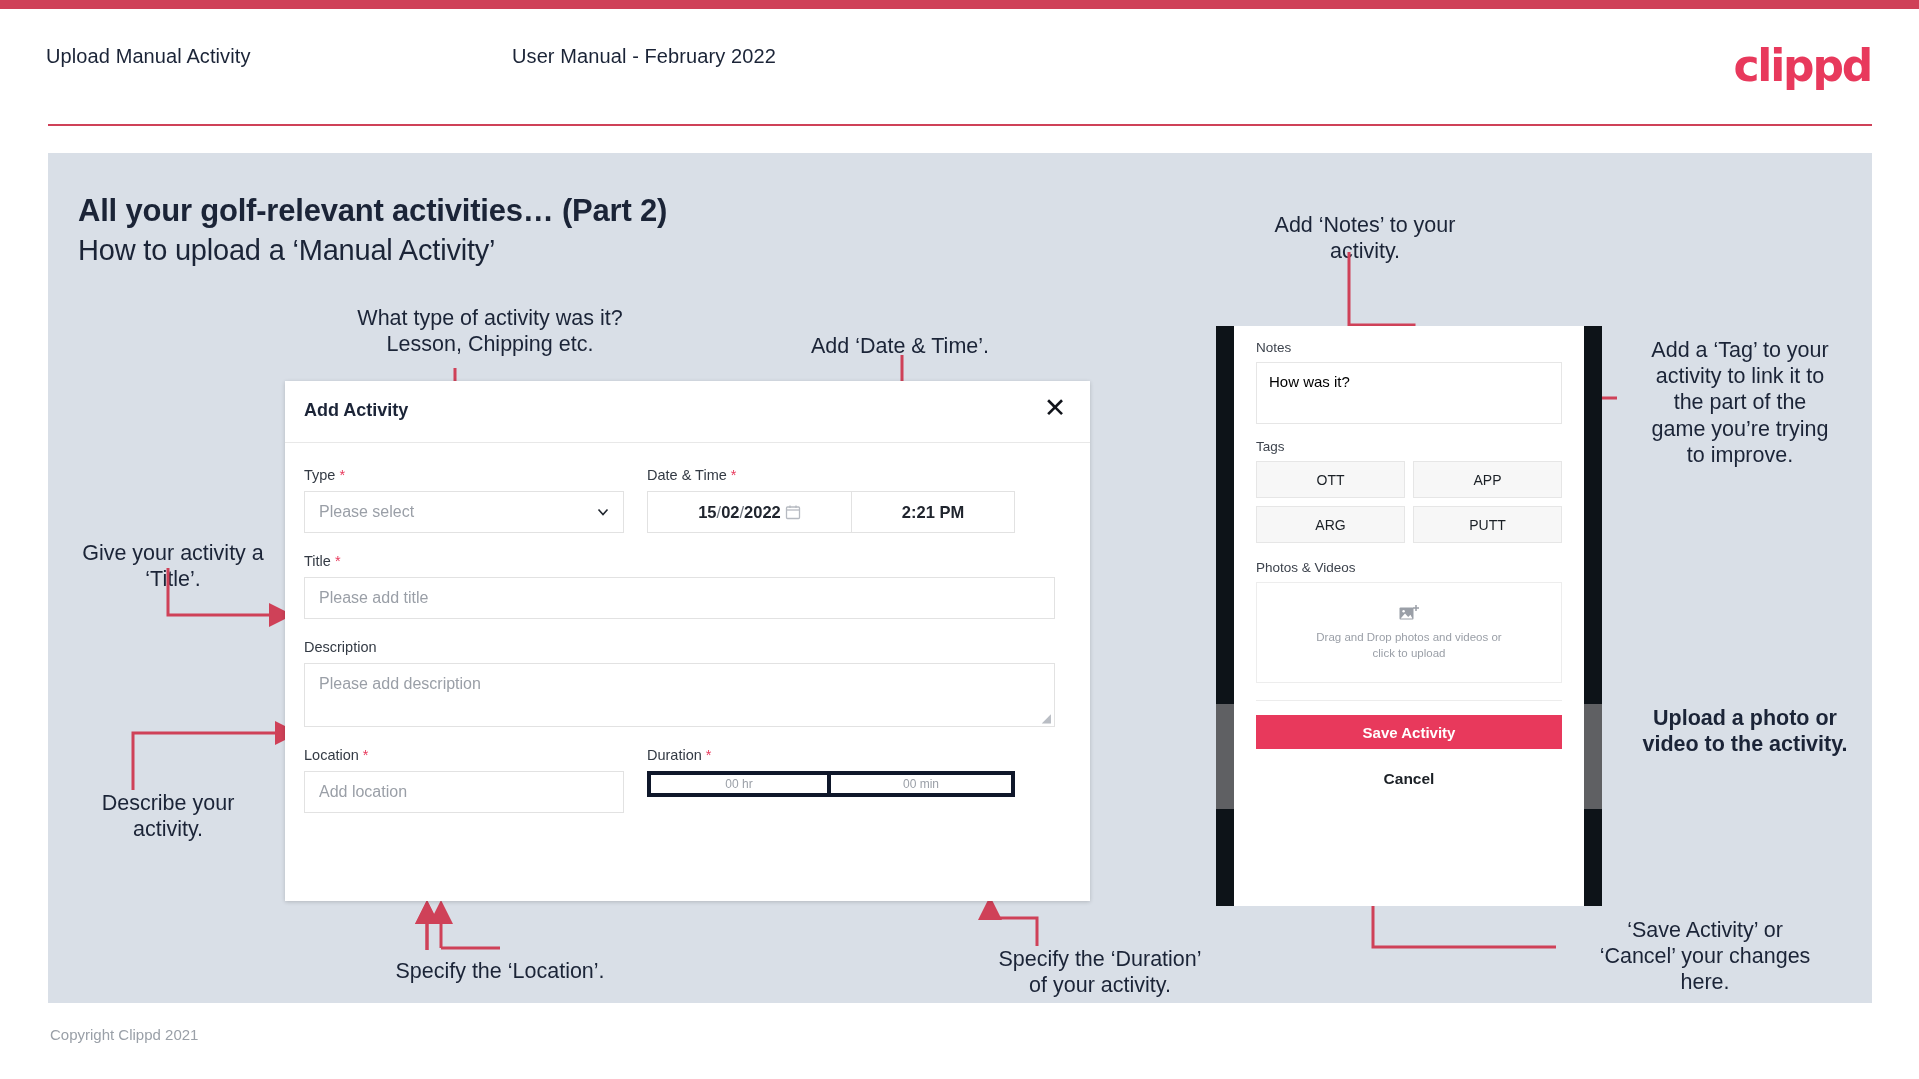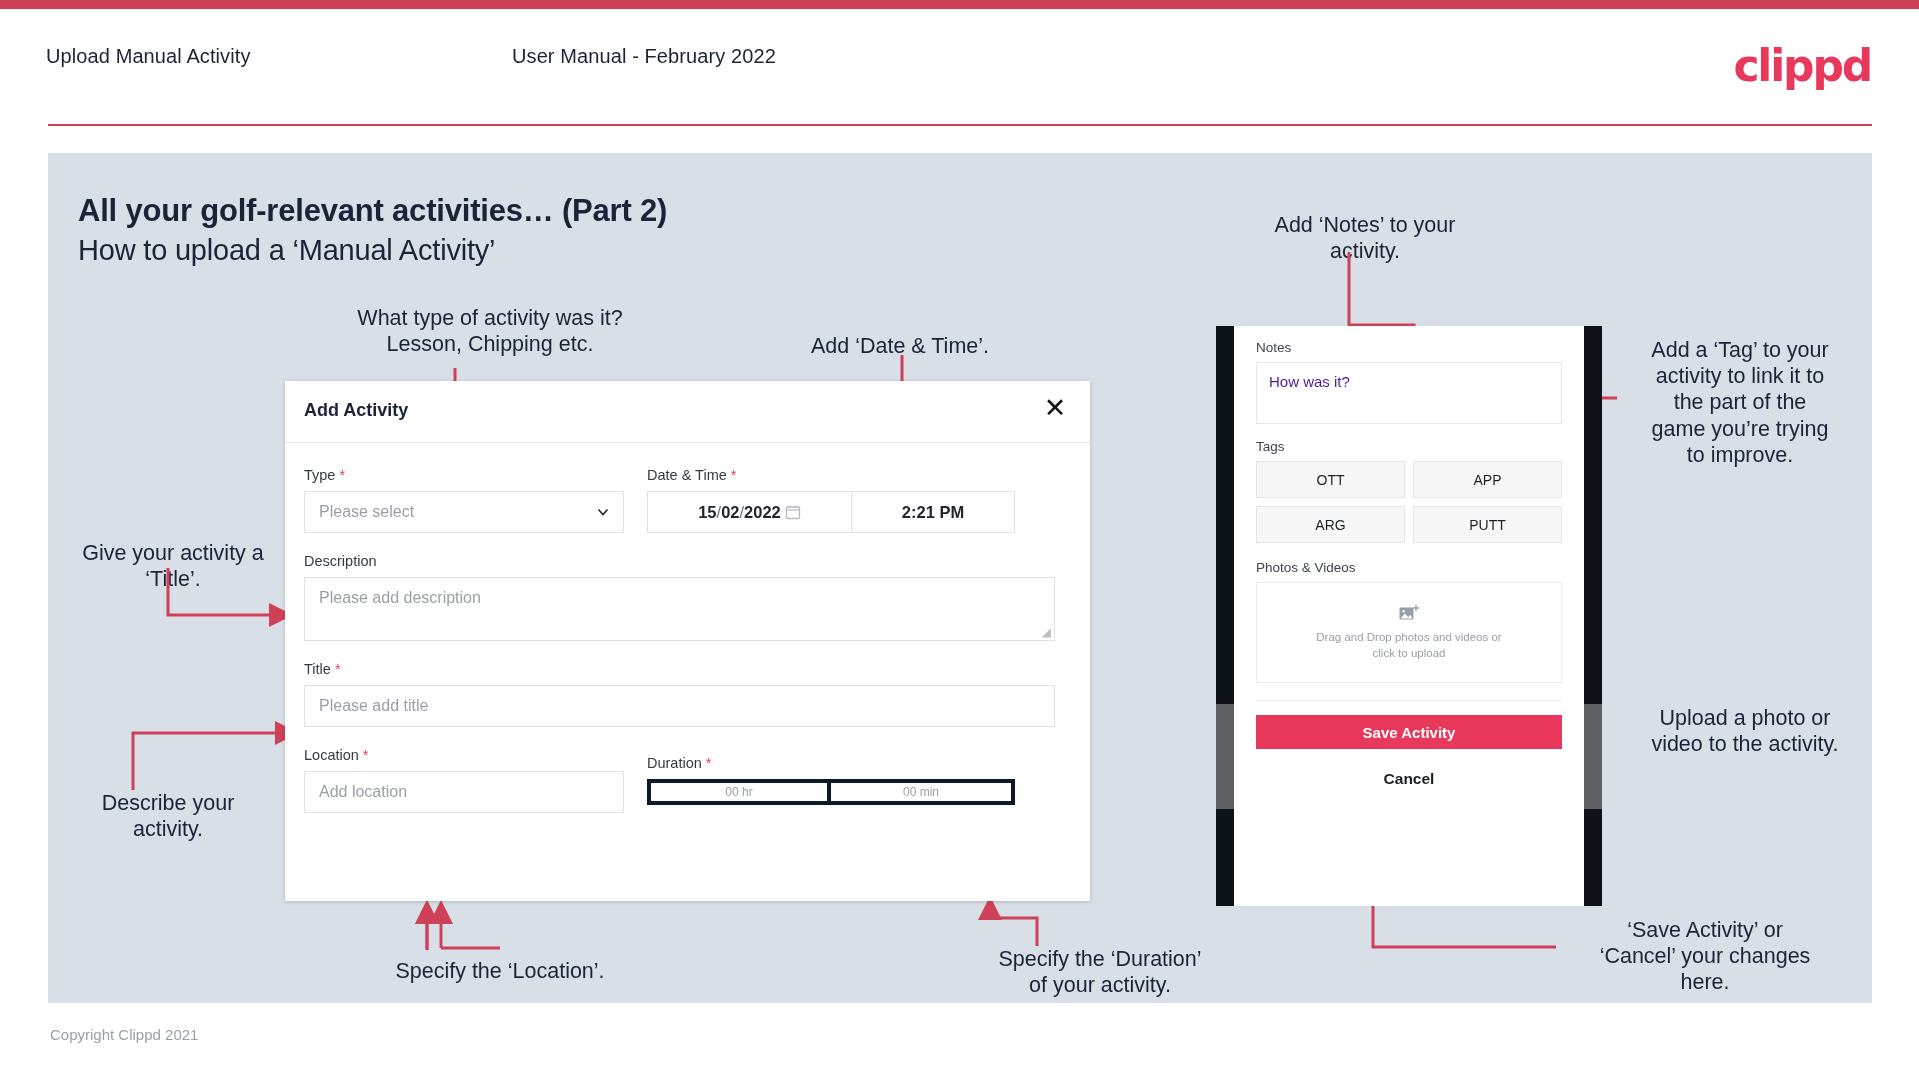--- a/index.html
+++ b/index.html
@@ -98,21 +98,21 @@
     display: block;
   }
   .req { color: #e8395c; }
 
   .ipt {
     height: 42px; border: 1px solid #e2e2e2; background: #fff;
     display: flex; align-items: center;
     font-size: 16px; color: #9a9fa7; padding: 0 14px;
   }
 
-  .row { display: flex; gap: 23px; align-items: center; }
+  .row { display: flex; gap: 23px; }
   .col-l { width: 320px; }
   .col-r { width: 368px; }
 
   .select-box { position: relative; }
   .chev {
     position: absolute; right: 14px; top: 50%;
     transform: translateY(-50%);
     width: 12px; height: 12px;
   }
 
@@ -168,21 +168,21 @@
   .phone-screen {
     position: absolute; left: 18px; top: 0;
     width: 350px; height: 580px;
     background: #ffffff; padding: 14px 22px 0 22px;
   }
   .p-label {
     font-size: 13.5px; color: #3d434d; margin-bottom: 7px;
   }
   .p-notes {
     height: 62px; border: 1px solid #e6e6e6; background: #fff;
-    font-size: 15px; color: #4c1d95; padding: 10px 12px;
+    font-size: 15px; color: #000000; padding: 10px 12px;
   }
   .p-tags {
     display: grid; grid-template-columns: 1fr 1fr;
     gap: 8px; margin-top: 4px;
   }
   .p-tag {
     height: 37px; border: 1px solid #e6e6e6; background: #f7f7f7;
     display: flex; align-items: center; justify-content: center;
     font-size: 14px; font-weight: normal; color: #1b2026;
   }
@@ -243,21 +243,21 @@
   <div class="anno" style="left:48px; top:790px; width:240px;">Describe your<br>activity.</div>
 
   <div class="anno" style="left:330px; top:958px; width:340px;">Specify the ‘Location’.</div>
 
   <div class="anno" style="left:950px; top:946px; width:300px;">Specify the ‘Duration’<br>of your activity.</div>
 
   <div class="anno" style="left:1240px; top:212px; width:250px;">Add ‘Notes’ to your<br>activity.</div>
 
   <div class="anno" style="left:1620px; top:337px; width:240px;">Add a ‘Tag’ to your<br>activity to link it to<br>the part of the<br>game you’re trying<br>to improve.</div>
 
-  <div class="anno" style="left:1630px; top:705px; width:230px;">Upload a photo or<br>video to the activity.</div>
+  <div class="anno" style="left:1630px; top:705px; width:230px;font-weight:bold;">Upload a photo or<br>video to the activity.</div>
 
   <div class="anno" style="left:1560px; top:917px; width:290px;">‘Save Activity’ or<br>‘Cancel’ your changes<br>here.</div>
 
   <svg class="arrows">
     <defs>
       <marker id="ah" markerWidth="8" markerHeight="8" refX="4" refY="4" orient="auto" markerUnits="strokeWidth">
         <path d="M0,0 L8,4 L0,8 z" fill="#cf4158"></path>
       </marker>
     </defs>
     <g fill="none" stroke="#cf4158" stroke-width="3" marker-end="url(#ah)">
@@ -327,34 +327,34 @@
                 <path d="M1.5 6 L14.5 6" stroke="#b6bac1" stroke-width="1.3"></path>
                 <path d="M5 1.5 L5 4 M11 1.5 L11 4" stroke="#b6bac1" stroke-width="1.3"></path>
               </svg>
             </div>
             <div class="dt-time">2:21 PM</div>
           </div>
         </div>
       </div>
 
       <div style="margin-bottom:20px;">
-        <span class="fld-label">Description</span>
-        <div class="ipt full ta">
-          <span>Please add description</span>
-          <span class="ta-grip">◢</span>
-        </div>
-      </div>
-
-      <div style="margin-bottom:20px;">
         <span class="fld-label">
           <span>Title</span>
           <span class="req">*</span>
         </span>
         <div class="ipt full">
           <span>Please add title</span>
+        </div>
+      </div>
+
+      <div style="margin-bottom:20px;">
+        <span class="fld-label">Description</span>
+        <div class="ipt full ta">
+          <span>Please add description</span>
+          <span class="ta-grip">◢</span>
         </div>
       </div>
 
       <div class="row">
         <div class="col-l">
           <span class="fld-label">
             <span>Location</span>
             <span class="req">*</span>
           </span>
           <div class="ipt">

